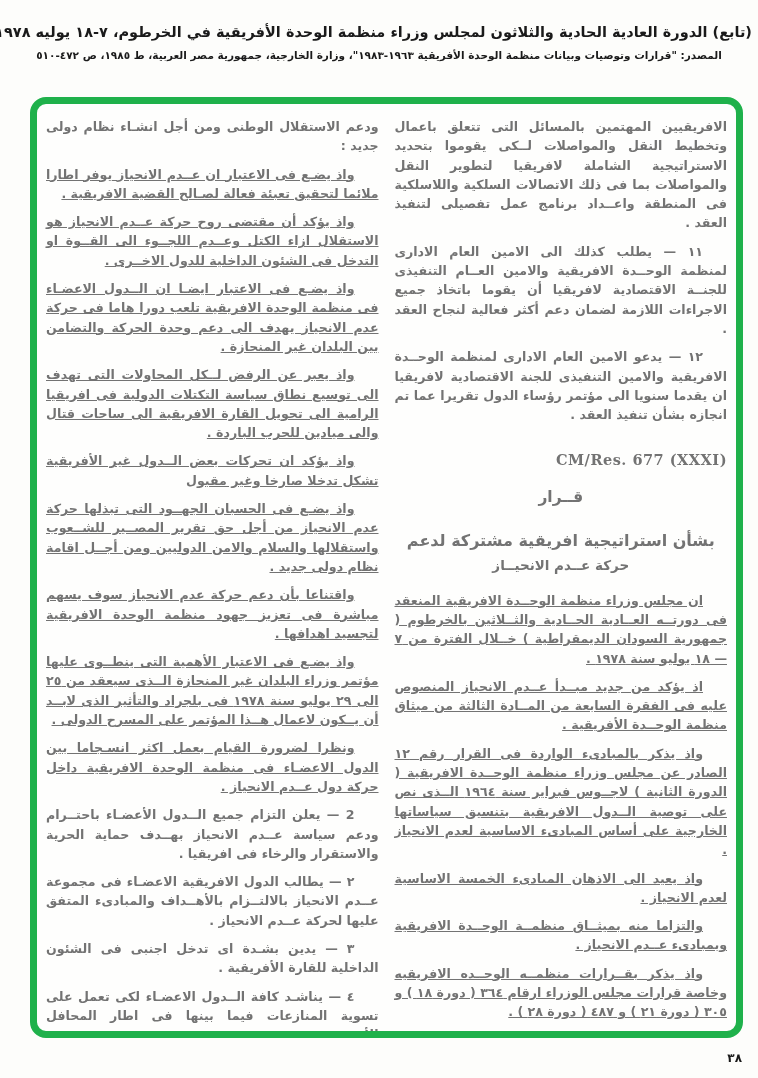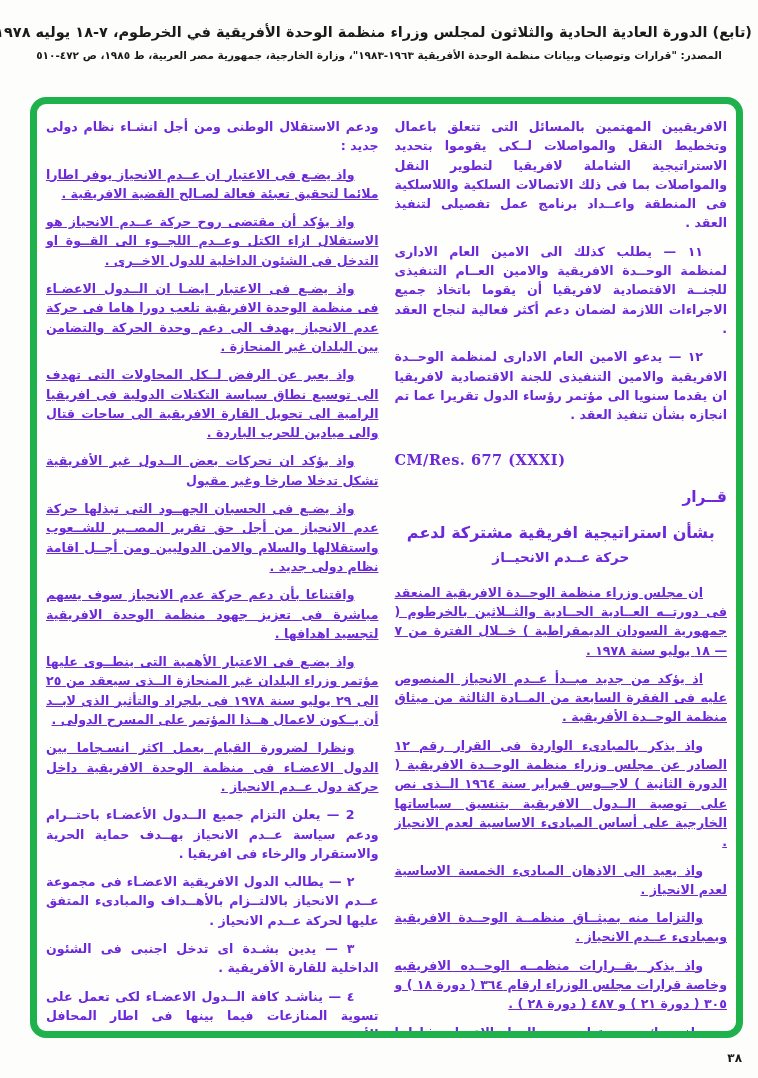--- a/index.html
+++ b/index.html
@@ -37,36 +37,36 @@
     padding:13px 9px 8px 9px;
     height:100%; box-sizing:border-box;
   }
   .col {
     flex:1 1 0;
     direction:rtl;
     text-align:justify;
     font-size:12.6px;
     font-weight:bold;
     line-height:19.3px;
-    color:#6d28d9;
+    color:#737373;
   }
   .para { margin:0 0 9px 0; }
   .p-continuation { text-indent:0; }
   .p-body { text-indent:24px;text-decoration:underline; }
   .p-numbered { text-indent:24px; }
   .p-ref {
-    direction:ltr; text-align:left;
+    direction:ltr; text-align:right;
     font-family:"DejaVu Serif", serif;
     font-size:14.5px; font-weight:bold;
     margin:26px 0 18px 0; text-indent:0;
     letter-spacing:0.5px;
   }
   .p-heading {
-    text-indent:0;
-    font-size:15.5px; margin:6px 0 16px 0;
+    text-align:center; text-indent:0;
+    font-size:15.5px; margin:6px 0 24px 0;
   }
   .p-subheading {
     text-align:center; text-indent:0;
     font-size:16px; margin:0 0 6px 0;
   }
   .p-subheading2 {
     text-align:center; text-indent:0;
     font-size:13.5px; margin:0 0 15px 0;
   }
   .page-number {

